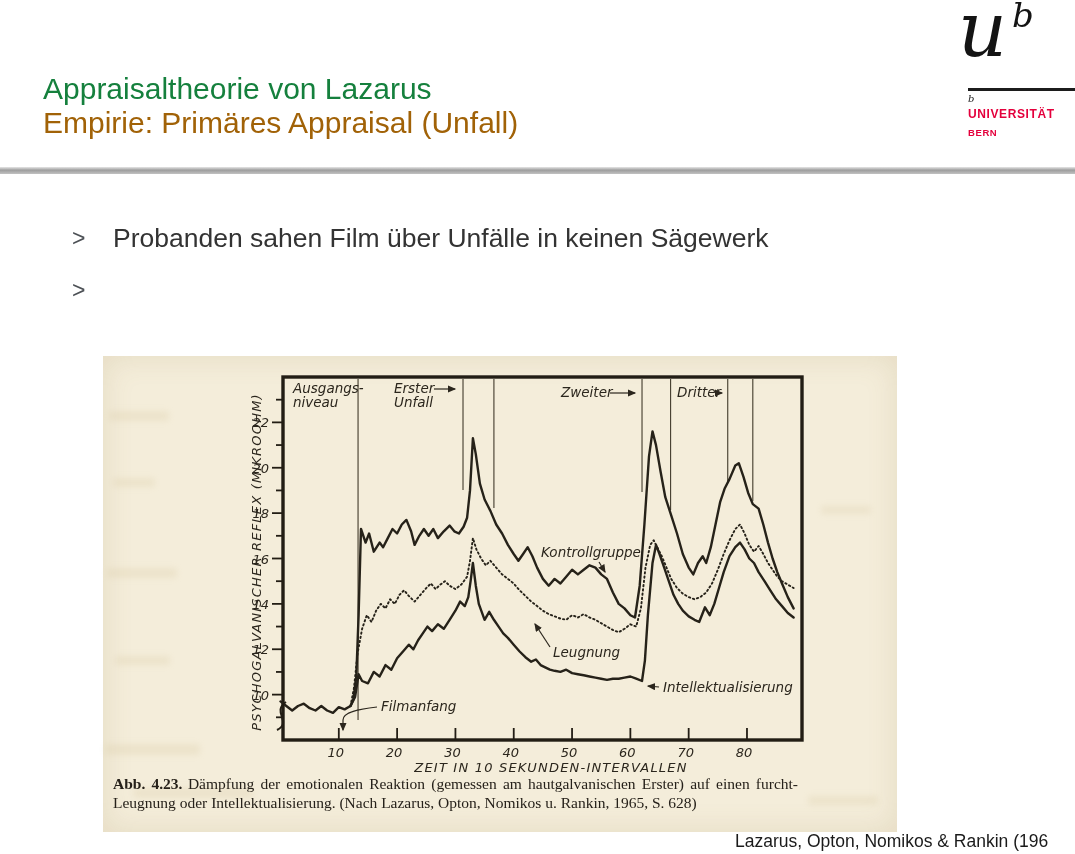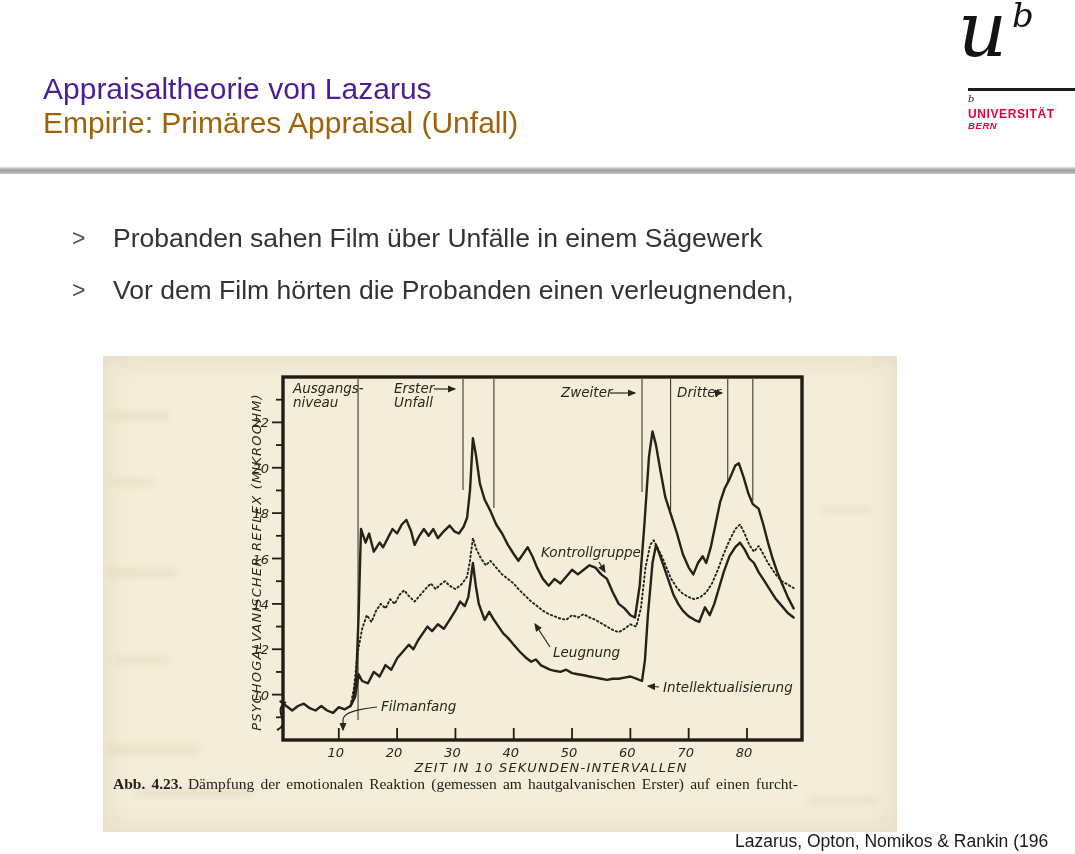--- a/index.html
+++ b/index.html
@@ -1,37 +1,37 @@
 <!DOCTYPE html>
 <html><head>
 <meta charset="utf-8">
 <style>
   html,body{margin:0;padding:0;}
   body{width:1075px;height:854px;position:relative;overflow:hidden;background:#ffffff;
        font-family:"Liberation Sans",sans-serif;}
 
   
-  .title{position:absolute;left:43px;top:72px;font-size:30px;line-height:34px;color:#4c1d95;text-align:center;}
+  .title{position:absolute;left:43px;top:72px;font-size:30px;line-height:34px;color:#15803d;text-align:center;}
   .subtitle{position:absolute;left:43px;top:106px;font-size:30px;line-height:34px;color:#a16207;}
   .divider{position:absolute;left:0;top:167px;width:1075px;height:7px;
            background:linear-gradient(180deg,#e6e6e6 0%,#9d9d9d 45%,#c2c2c2 100%);}
 
   
   .logo{position:absolute;left:960px;top:8px;width:115px;height:130px;}
   .logo-u{position:absolute;left:-2px;top:-16px;font-family:"DejaVu Serif",serif;
           font-style:italic;font-size:76px;line-height:76px;color:#141414;}
   .logo-b{position:absolute;left:52px;top:-10px;font-family:"DejaVu Serif",serif;
           font-style:italic;font-size:34px;line-height:34px;color:#141414;}
   .logo-line{position:absolute;left:8px;top:80px;width:107px;height:3px;background:#1c1c1c;}
   .logo-small-b{position:absolute;left:8px;top:85px;font-family:"DejaVu Serif",serif;
           font-style:italic;font-size:10px;color:#1c1c1c;}
   .logo-uni{position:absolute;left:8px;top:99px;font-size:12px;font-weight:bold;
           letter-spacing:.6px;color:#e4003c;}
-  .logo-bern{position:absolute;left:8px;top:112px;font-size:9.5px;font-weight:bold;
-          letter-spacing:.6px;color:#e4003c;font-style:italic;}
+  .logo-bern{position:absolute;left:8px;top:119px;font-size:9.5px;font-weight:bold;
+          letter-spacing:.6px;color:#e4003c;}
 
   
   .bullets{position:absolute;left:72px;top:221px;width:920px;list-style:none;margin:0;padding:0;}
   .bullets li{display:flex;margin:0 0 17px 0;}
   .bullet-marker{width:41px;flex:0 0 41px;font-size:23px;line-height:35px;color:#4d5156;}
   .bullet-text{font-size:26.5px;line-height:35px;color:#333333;}
 
   
   .scan{position:absolute;left:103px;top:356px;width:794px;height:476px;background:#f4edda;
         box-shadow:inset 0 0 30px rgba(150,125,70,.16);}
@@ -75,27 +75,26 @@
     <div class="logo-line"></div>
     <div class="logo-small-b">b</div>
     <div class="logo-uni">UNIVERSITÄT</div>
     <div class="logo-bern">BERN</div>
   </div>
 
   <ul class="bullets">
     <li>
       <span class="bullet-marker">&gt;</span>
       <span class="bullet-text">
-        <span>Probanden sahen Film über Unfälle in einem Sägewerk</span>
+        <span>Probanden sahen Film über Unfälle in keinen Sägewerk</span>
       </span>
     </li>
     <li>
       <span class="bullet-marker">&gt;</span>
       <span class="bullet-text">
-        <span style="display:block">Vor dem Film hörten die Probanden einen verleugnenden,</span>
       </span>
     </li>
   </ul>
 
   <figure class="scan" style="margin:0">
     
     <div class="smudge" style="left:6px;top:55px;width:60px;height:10px"></div>
     <div class="smudge" style="left:10px;top:122px;width:42px;height:9px"></div>
     <div class="smudge" style="left:4px;top:212px;width:70px;height:10px"></div>
     <div class="smudge" style="left:12px;top:300px;width:55px;height:9px"></div>
@@ -192,18 +191,19 @@
 
         <text class="ann" x="278" y="355">Filmanfang</text>
         <path class="arrow" d="M 274 351 C 256 353 240 356 240 364 L 240 374"></path>
 
         <path class="squiggle" d="M 174 374 C 190 366 168 356 183 346"></path>
       </g>
     </svg>
 
     <figcaption class="caption">
       <span class="cap-line cap-just"><b class="cap-label">Abb. 4.23.</b><span>Dämpfung der emotionalen Reaktion (gemessen am hautgalvanischen Erster) auf einen furcht-</span></span>
+      <span class="cap-line">Leugnung oder Intellektualisierung. (Nach Lazarus, Opton, Nomikos u. Rankin, 1965, S. 628)</span>
     </figcaption>
   </figure>
 
   <div class="citation">Lazarus, Opton, Nomikos &amp; Rankin (196</div>
 
 </div>
 
 </body></html>

